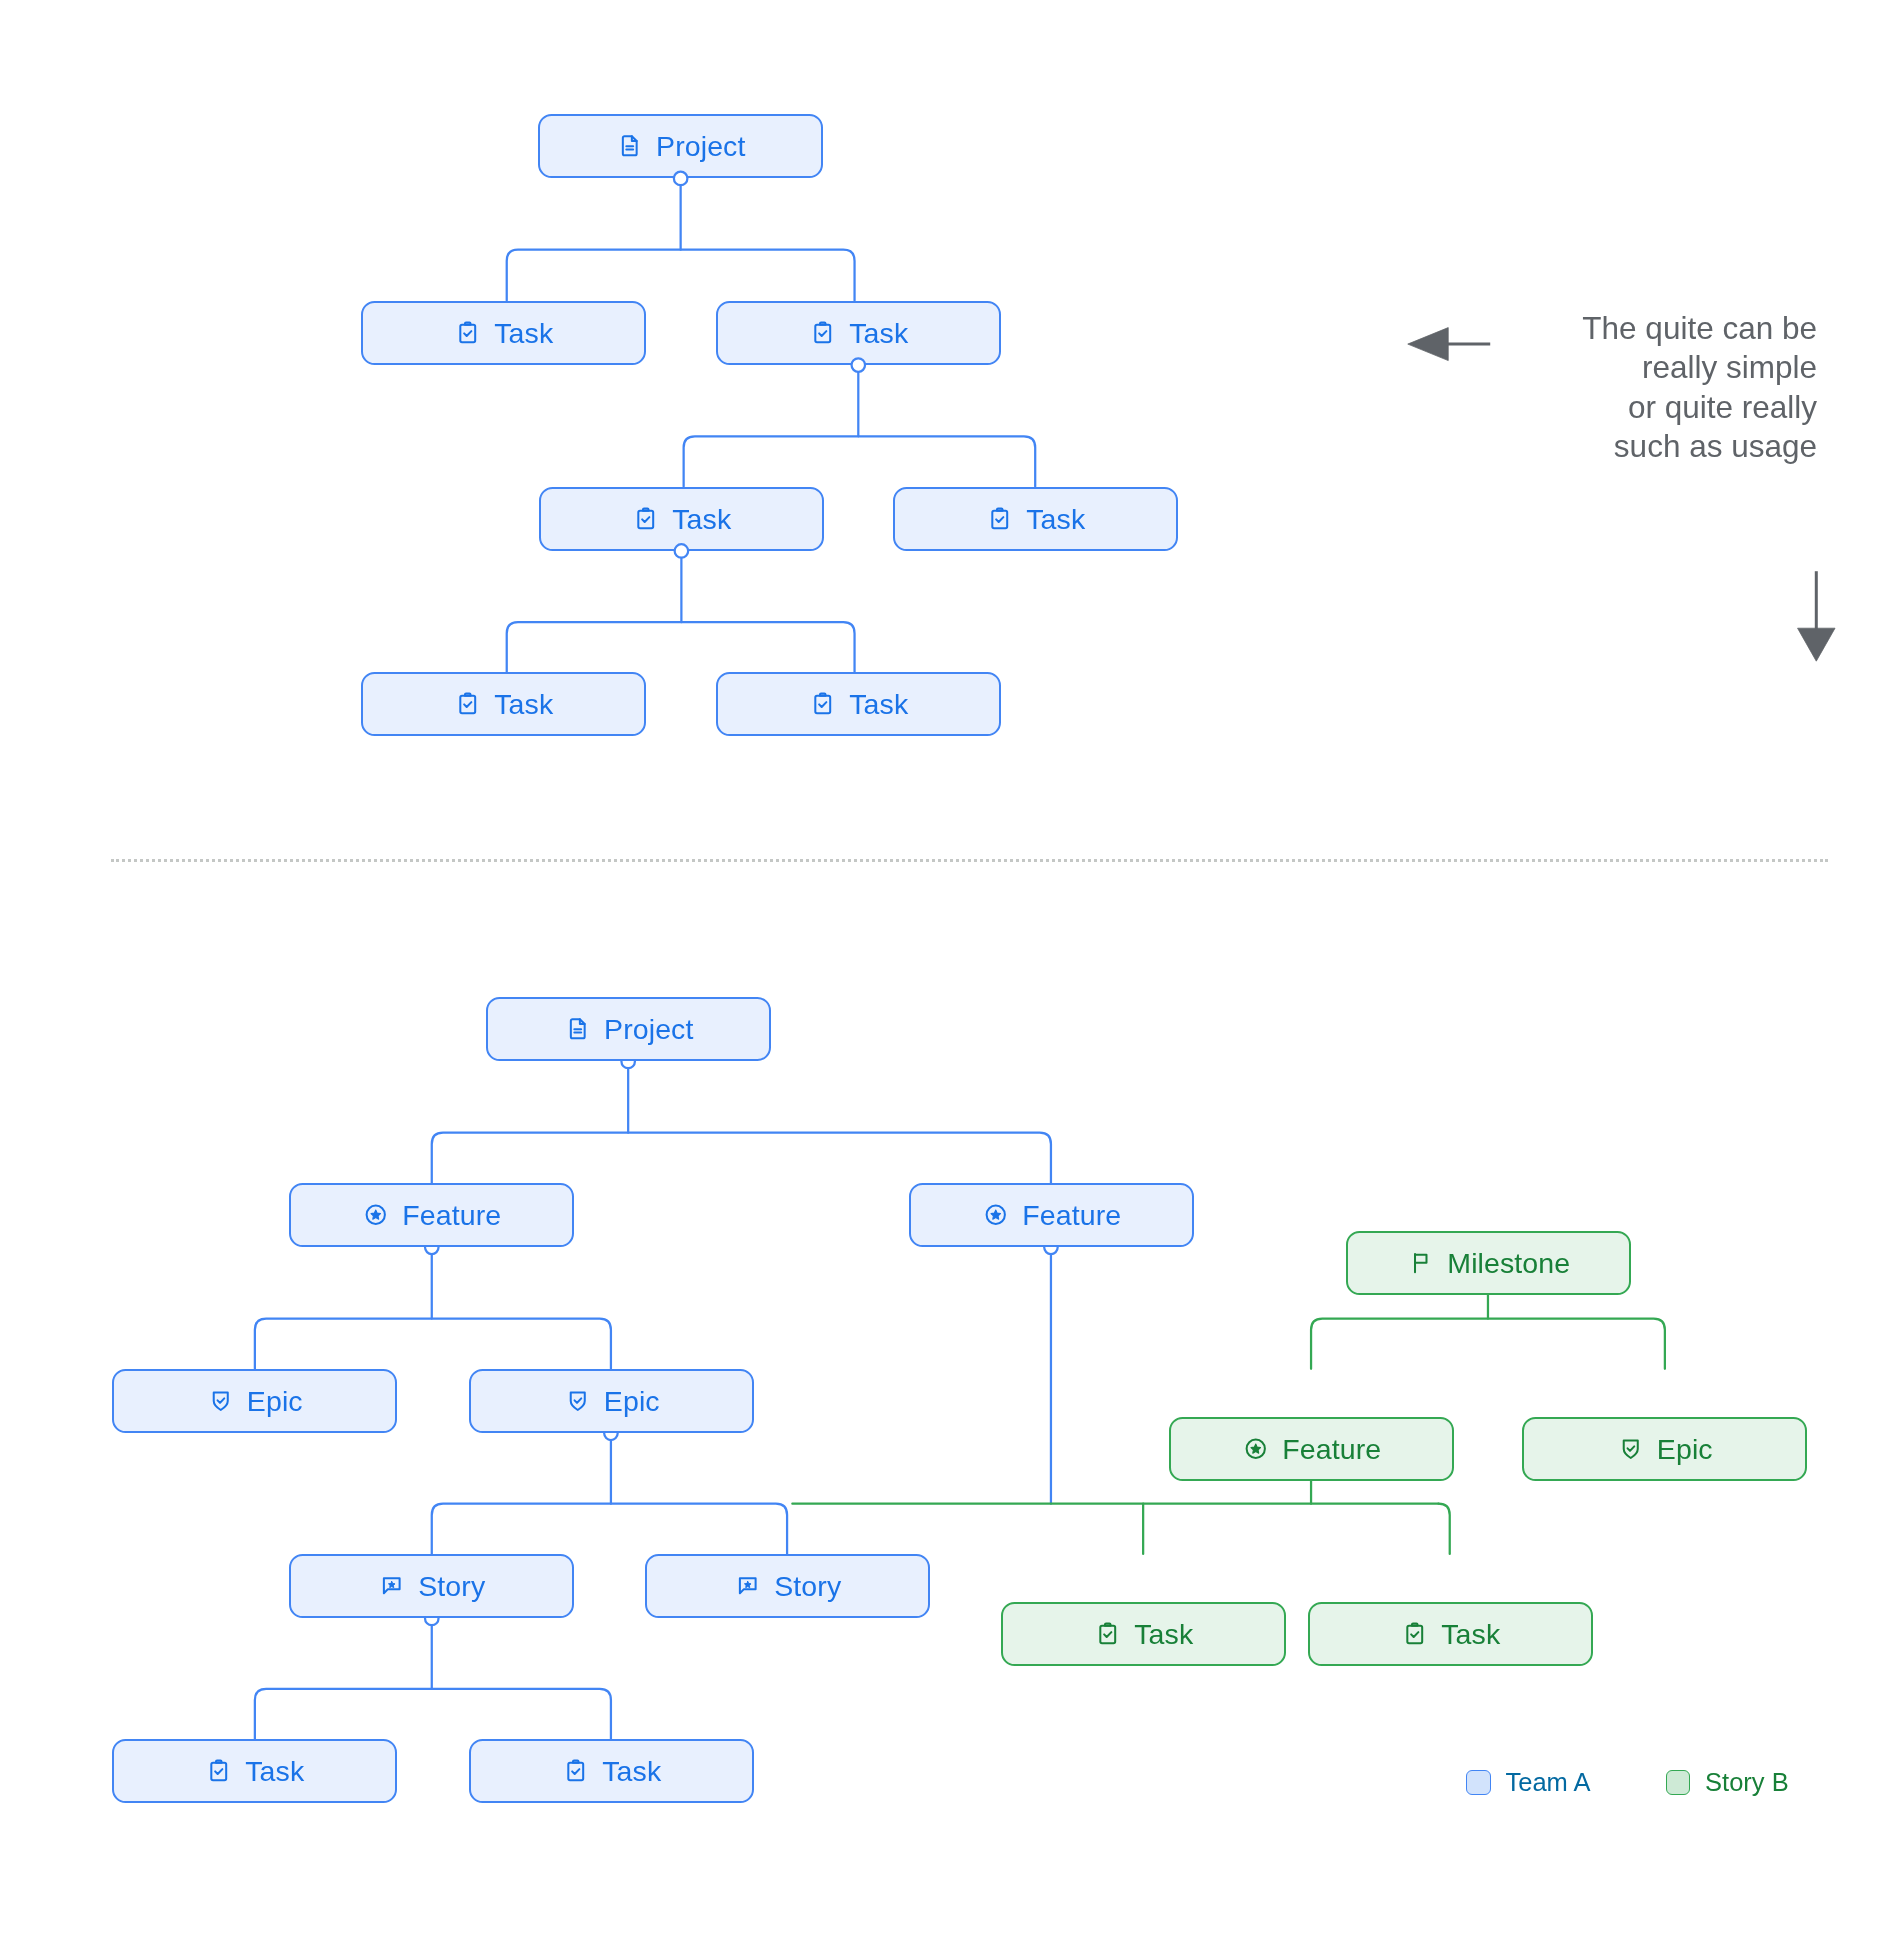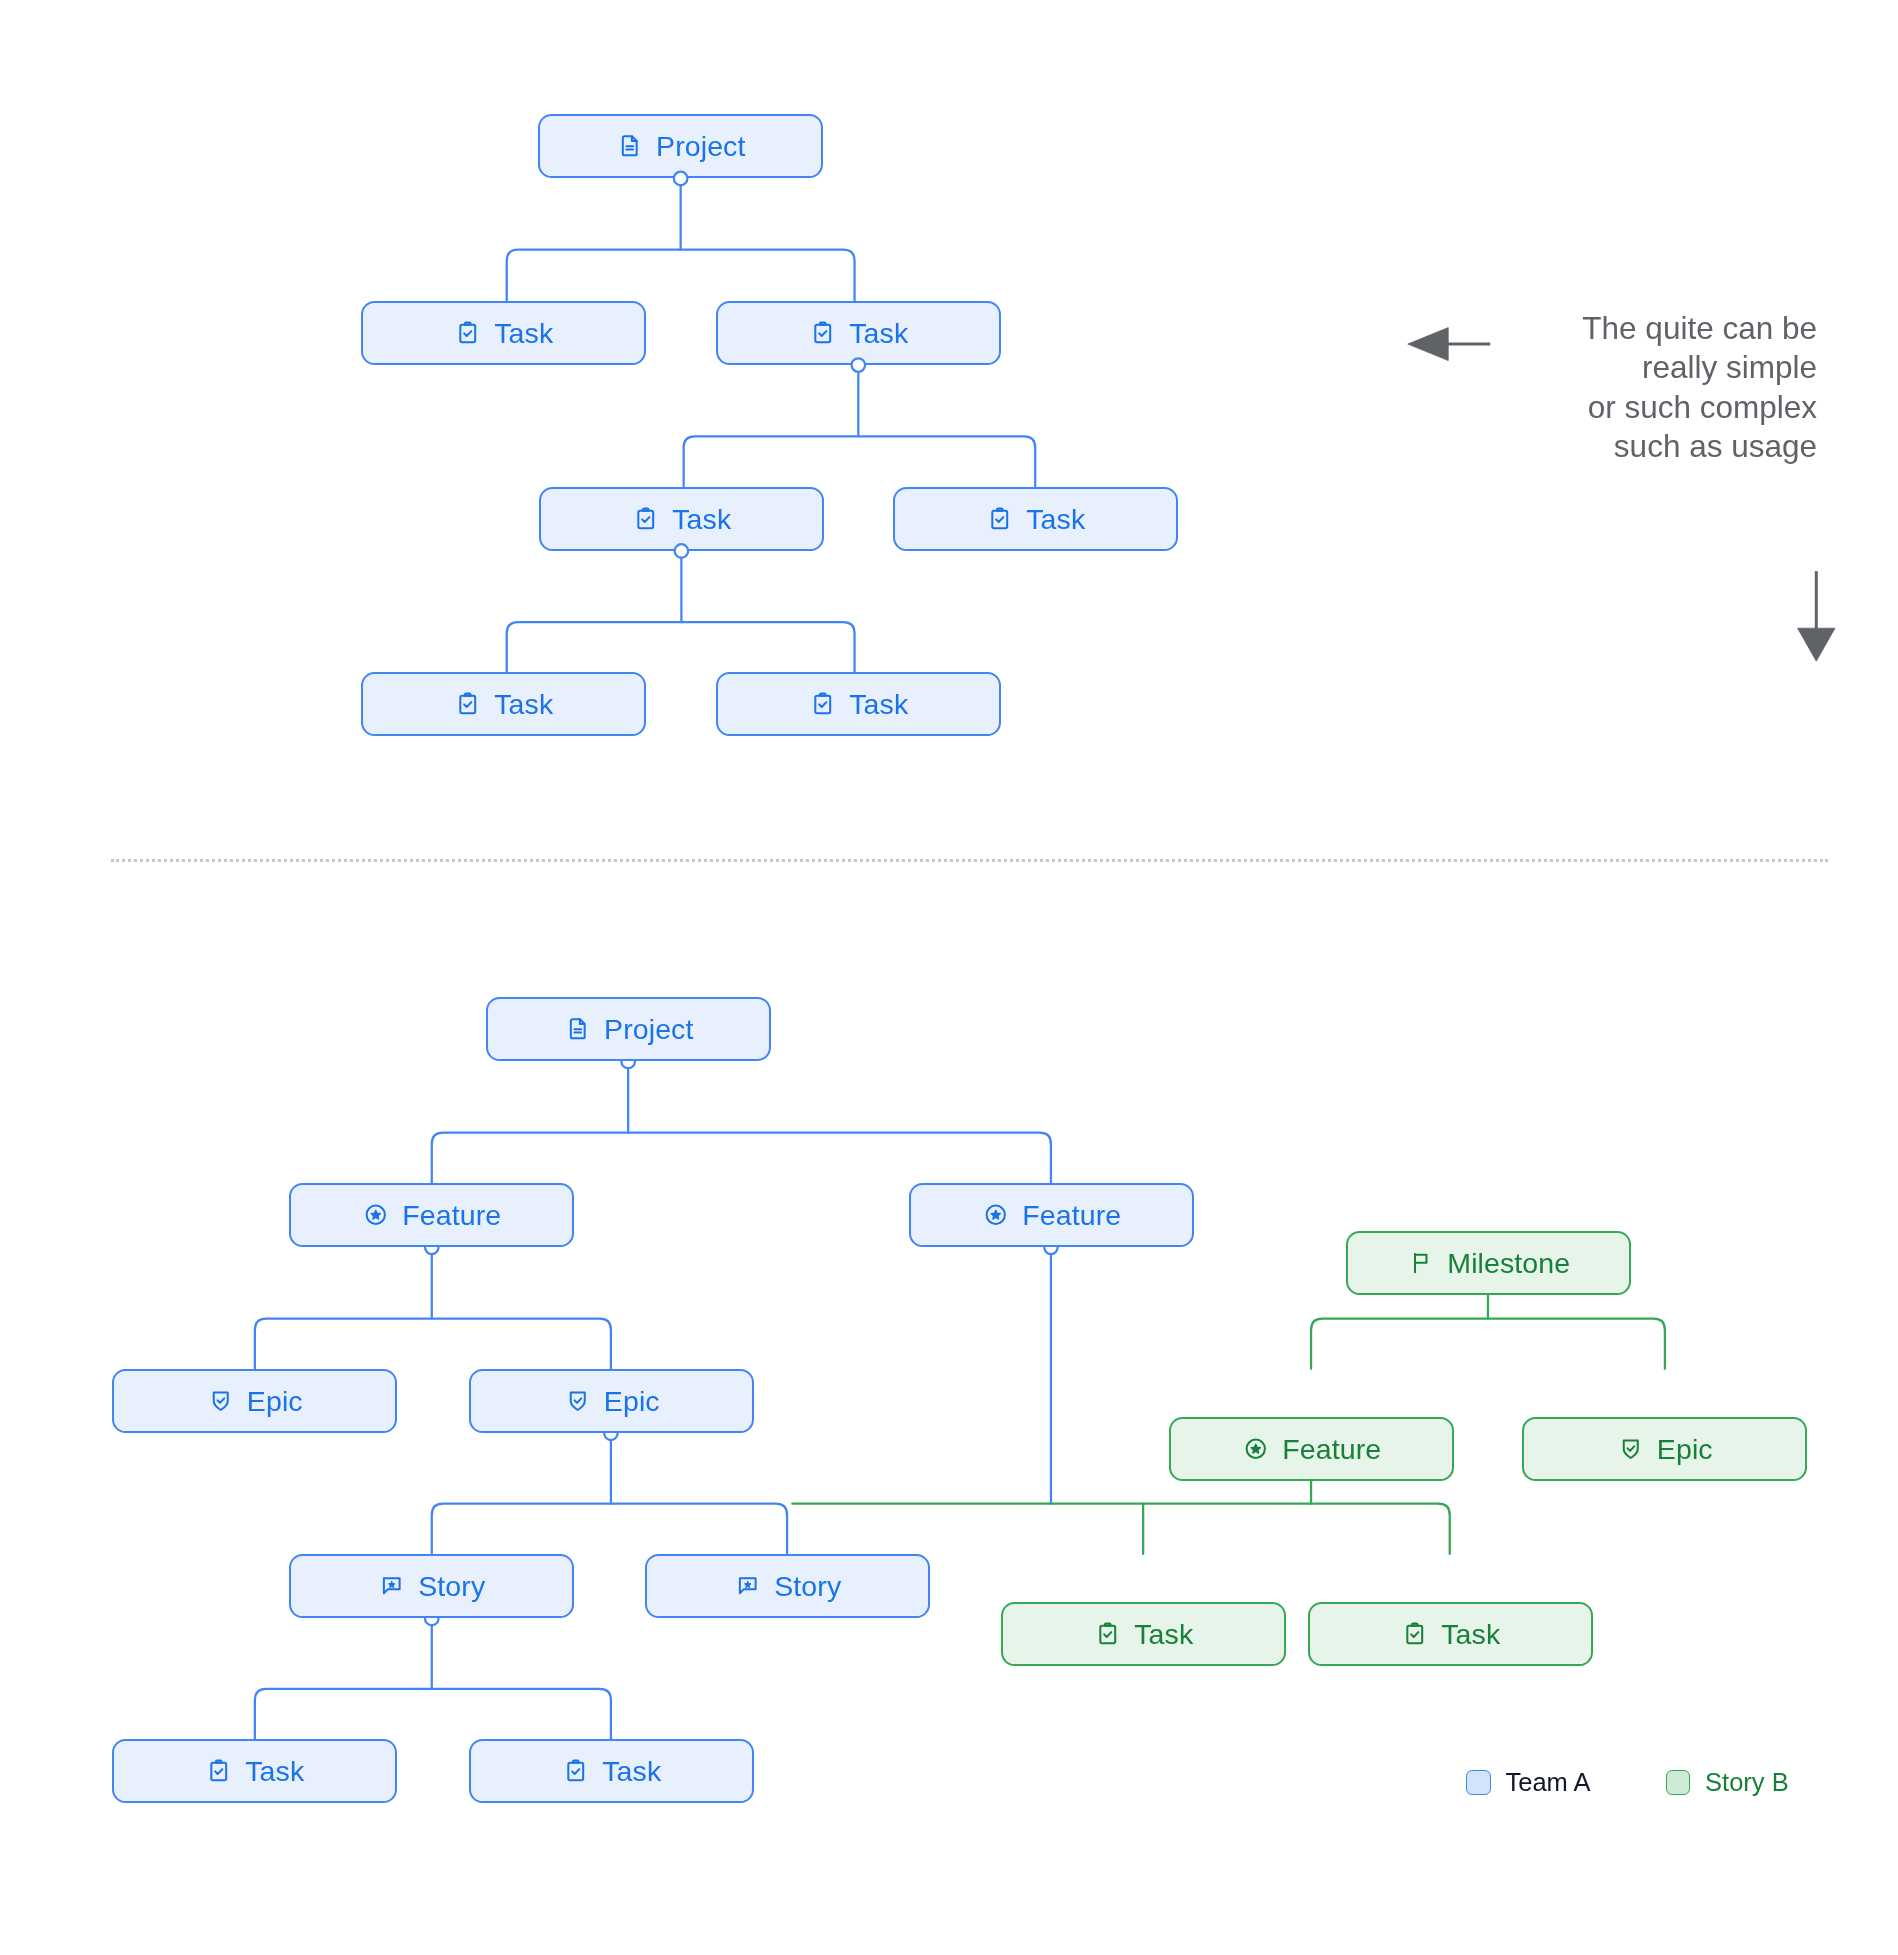--- a/index.html
+++ b/index.html
@@ -93,21 +93,21 @@
     gap: 15px;
   }
   .legend-swatch {
     width: 22.5px;
     height: 22.5px;
     border-radius: 6px;
     border-width: 1.5px;
     border-style: solid;
     flex: 0 0 auto;
   }
-  .legend-item.team-a { color: #0f172a; justify-content: space-between; }
+  .legend-item.team-a { color: #0369a1; justify-content: space-between; }
   .legend-item.team-a .legend-swatch { background: #d2e3fc; border-color: #4285f4; }
   .legend-item.team-b { color: #188038; }
   .legend-item.team-b .legend-swatch { background: #ceead6; border-color: #34a853; }
 </style>
 </head>
 <body>
 
 <div id="canvas">
 
   <svg id="edges" viewBox="0 0 2532 2608" xmlns="http://www.w3.org/2000/svg">
@@ -246,21 +246,21 @@
     </g>
     <g fill="#ffffff" stroke="#34a853" stroke-width="3">
       <circle cx="1985" cy="1664" r="9"></circle>
       <circle cx="1749" cy="1912" r="9"></circle>
     </g>
   </svg>
 
   <div id="annotation" style="right:81px; top:309px; width:345px;">
     <span class="line">The quite can be</span>
     <span class="line">really simple</span>
-    <span class="line">or such complex</span>
+    <span class="line">or quite really</span>
     <span class="line">such as usage</span>
   </div>
 
   <svg style="position:absolute; left:0; top:0; width:1898px; height:1955px; pointer-events:none;" viewBox="0 0 2532 2608" xmlns="http://www.w3.org/2000/svg">
     <g fill="#5f6368" stroke="#5f6368">
       <path d="M1930,459 L1988,459" stroke-width="4" fill="none"></path>
       <path d="M1878,459 L1932,437 L1932,481 Z" stroke-width="1"></path>
     </g>
     <g fill="#5f6368" stroke="#5f6368">
       <path d="M2423,762 L2423,848" stroke-width="4" fill="none"></path>

